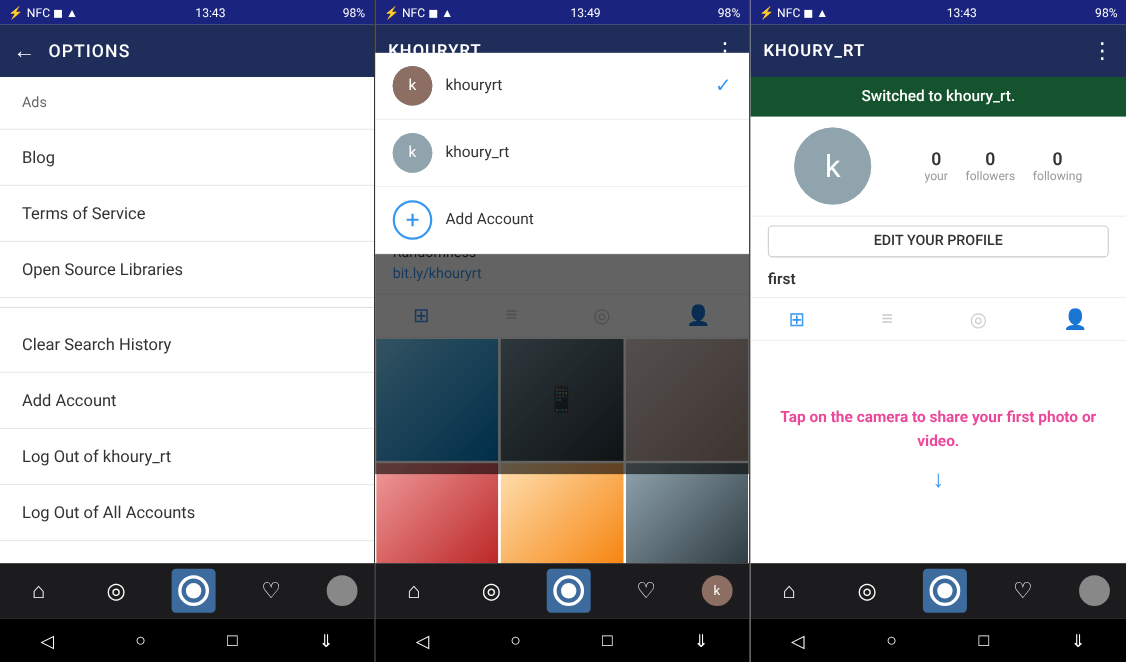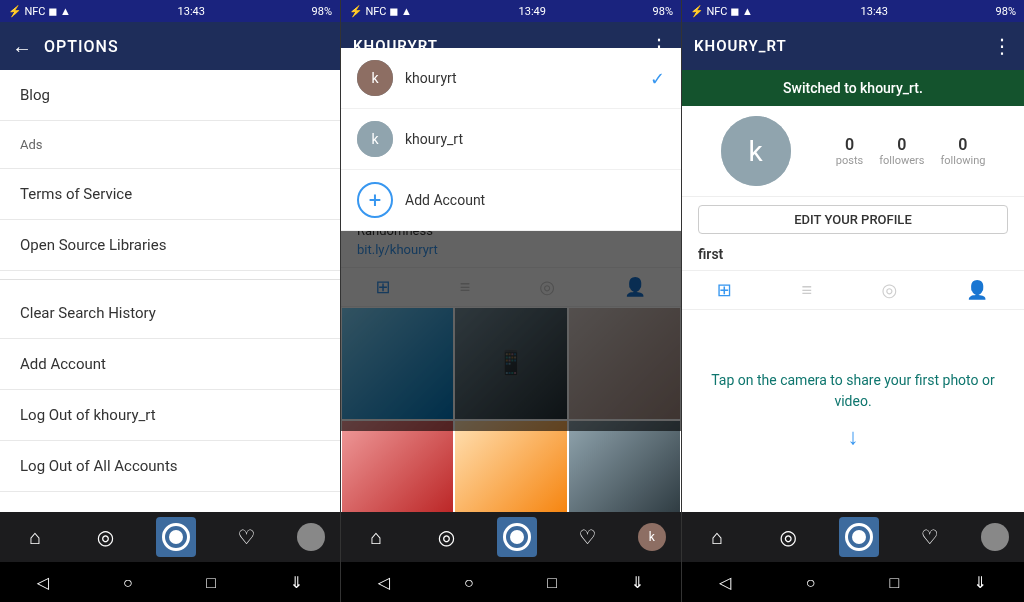--- a/index.html
+++ b/index.html
@@ -388,25 +388,25 @@
     <span>13:43</span>
     <span>98%</span>
   </div>
 
   <div class="top-bar">
     <span class="back-icon">←</span>
     <span class="title">OPTIONS</span>
   </div>
 
   <div class="options-list">
+    <div class="option-item small-text">
+      <span>Ads</span>
+    </div>
     <div class="option-item">
       <span>Blog</span>
-    </div>
-    <div class="option-item small-text">
-      <span>Ads</span>
     </div>
     <div class="option-item">
       <span>Terms of Service</span>
     </div>
     <div class="option-item">
       <span>Open Source Libraries</span>
     </div>
     <div class="section-divider"></div>
     <div class="option-item">
       <span>Clear Search History</span>
@@ -552,21 +552,21 @@
 
   <div class="switched-banner">Switched to khoury_rt.</div>
 
   <div class="profile3-stats">
     <div class="profile3-avatar">
       <div style="width:70px;height:70px;border-radius:50%;background:#90a4ae;display:flex;align-items:center;justify-content:center;color:#fff;font-size:28px;">k</div>
     </div>
     <div class="p3-stats-group">
       <div class="p3-stat">
         <div class="p3-stat-num">0</div>
-        <div class="p3-stat-label">posts</div>
+        <div class="p3-stat-label">your</div>
       </div>
       <div class="p3-stat">
         <div class="p3-stat-num">0</div>
         <div class="p3-stat-label">followers</div>
       </div>
       <div class="p3-stat">
         <div class="p3-stat-num">0</div>
         <div class="p3-stat-label">following</div>
       </div>
     </div>
@@ -576,21 +576,21 @@
   <div class="profile3-username">first</div>
 
   <div class="ig3-tabs">
     <span class="ig3-tab-icon" style="color:#3897f0;">⊞</span>
     <span class="ig3-tab-icon">≡</span>
     <span class="ig3-tab-icon">◎</span>
     <span class="ig3-tab-icon">👤</span>
   </div>
 
   <div class="empty-profile-msg">
-    <div style="font-weight:400;color:#0f766e;font-size:14px;">Tap on the camera to share your first photo or video.</div>
+    <div style="font-weight:700;color:#ec4899;font-size:14px;">Tap on the camera to share your first photo or video.</div>
     <div class="down-arrow">↓</div>
   </div>
 
   <div class="bottom-nav">
     <div class="nav-icon">⌂</div>
     <div class="nav-icon">◎</div>
     <div class="nav-icon active">
       <div style="width:28px;height:28px;border-radius:50%;border:3px solid #fff;display:flex;align-items:center;justify-content:center;">
         <div style="width:14px;height:14px;border-radius:50%;background:#fff;"></div>
       </div>

